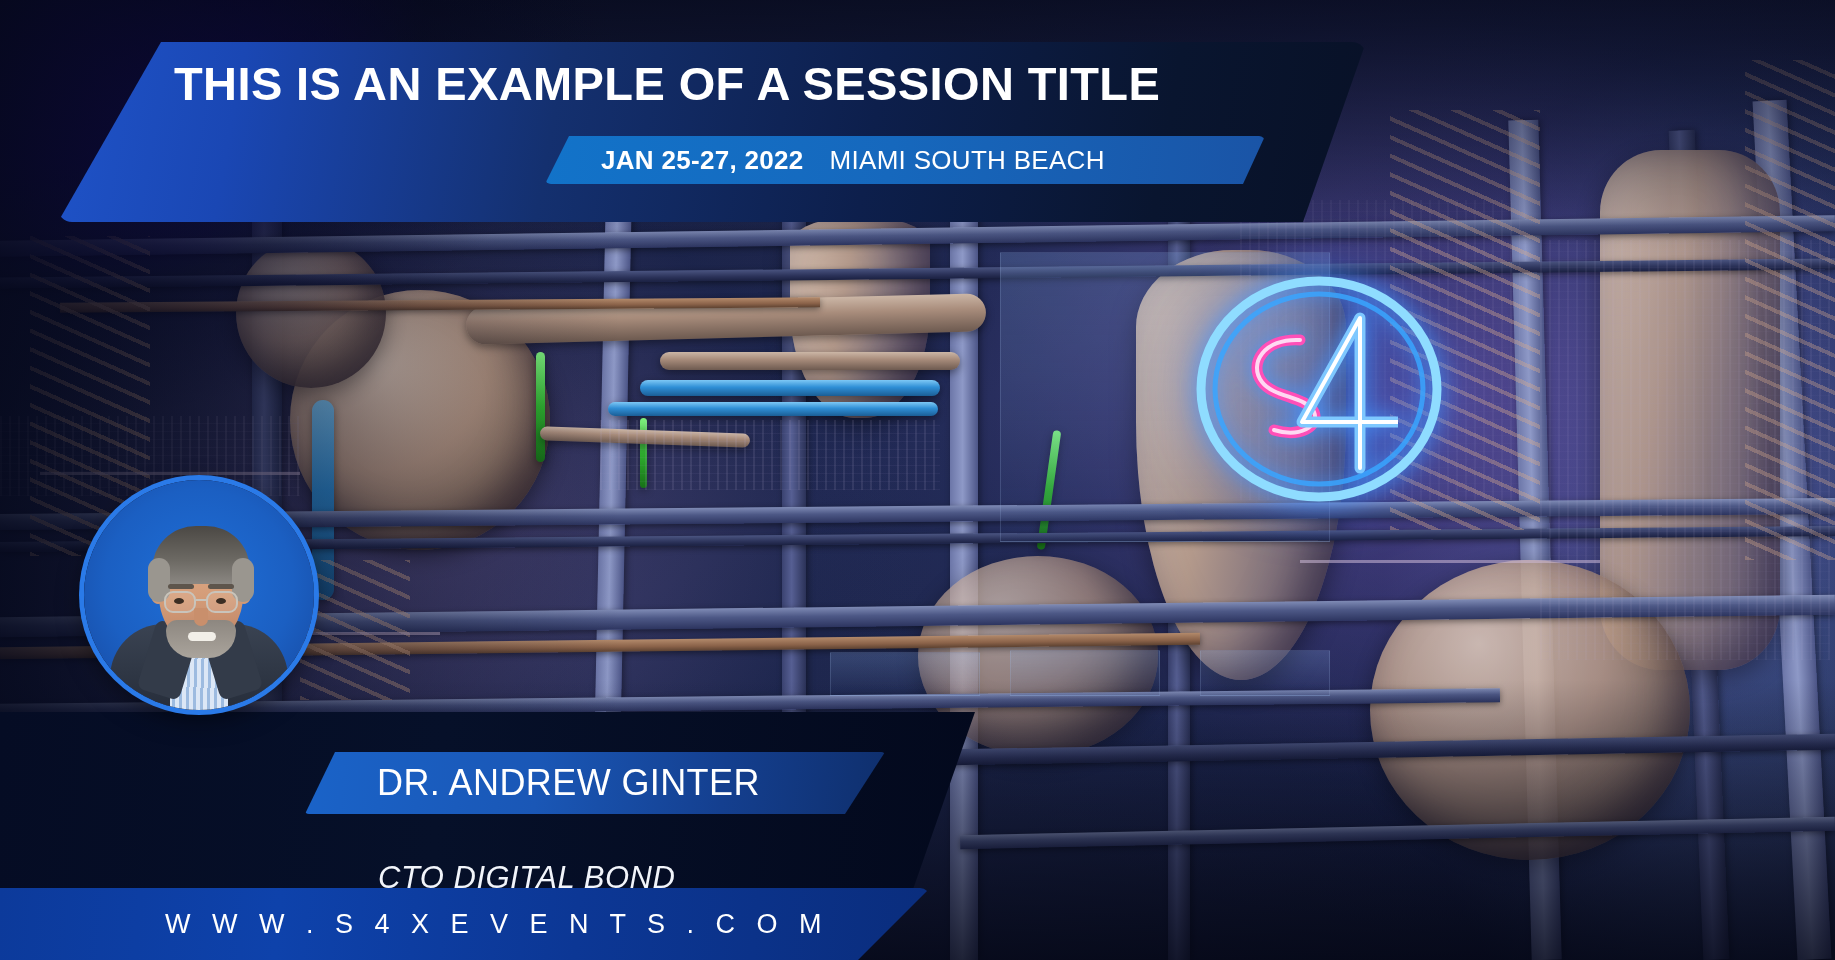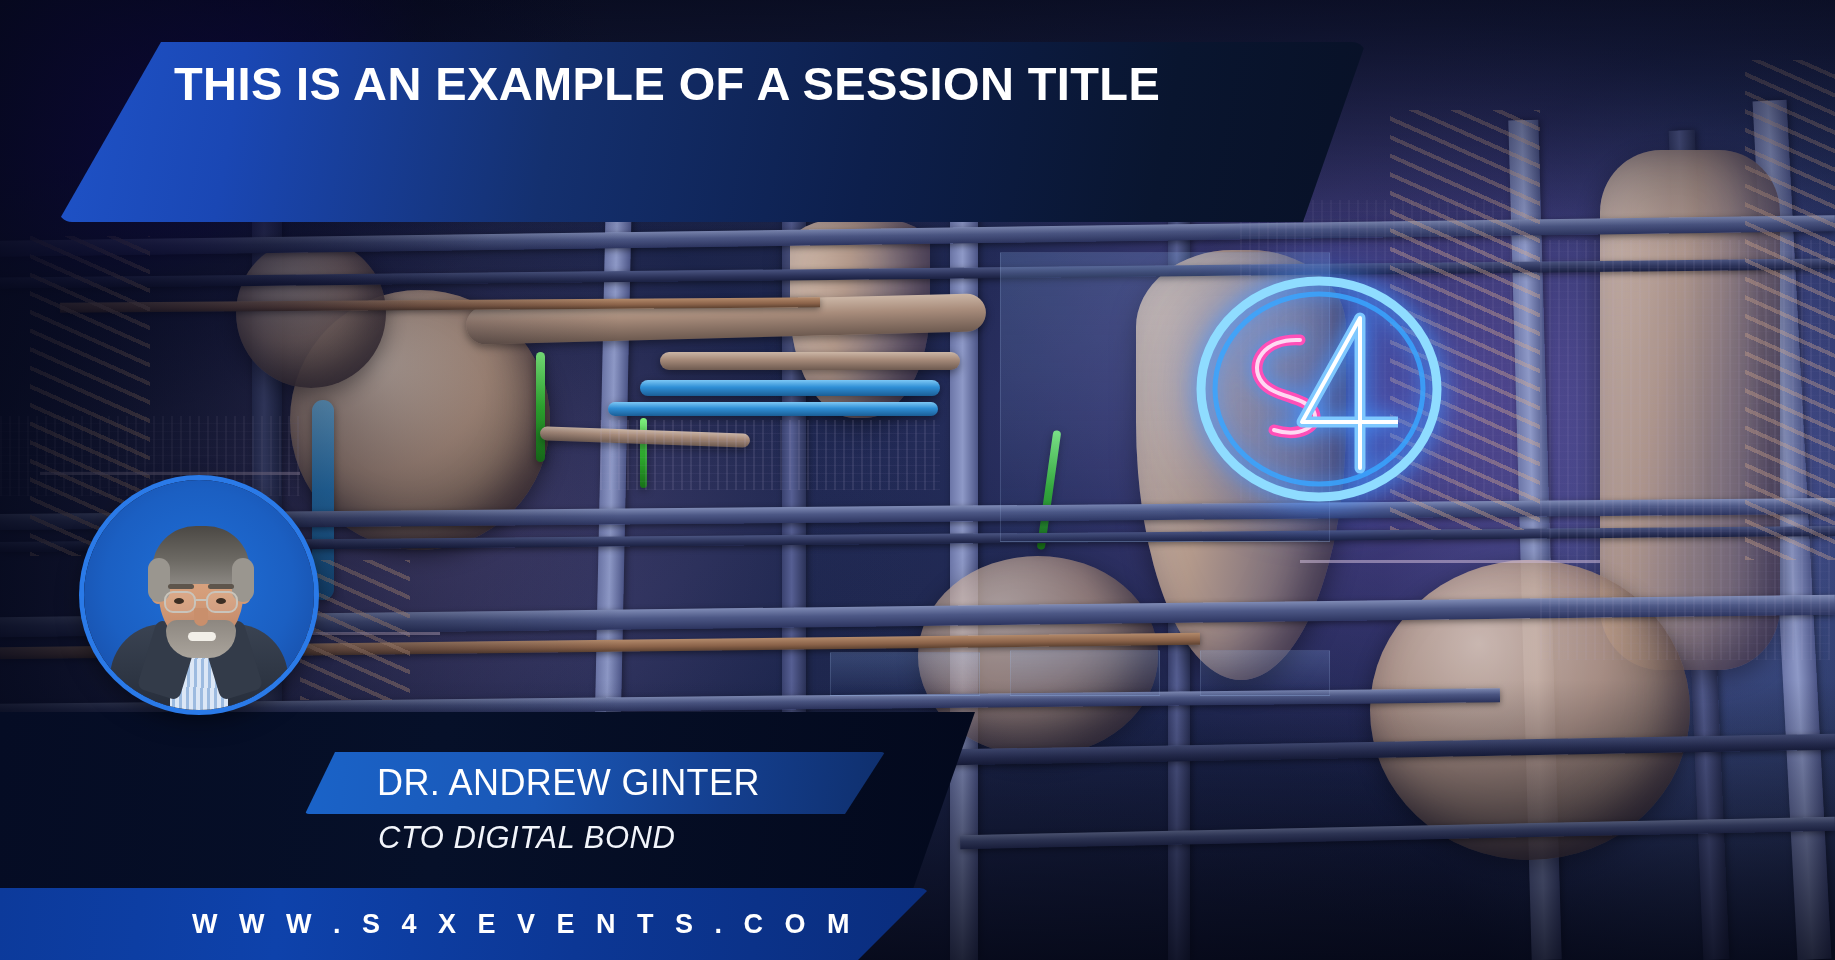--- a/index.html
+++ b/index.html
@@ -102,21 +102,21 @@
   }
   .nameplate{
     position:absolute;left:305px;top:752px;width:580px;height:62px;
     background:linear-gradient(95deg,#1a63c8 0%,#1a57b6 40%,#143f8f 72%,#0f2f6d 100%);
     clip-path:polygon(30px 0,580px 0,540px 100%,0 100%);
     border-radius:4px;
     display:flex;align-items:center;padding-left:72px;
   }
   .nameplate span{color:#fff;font-size:36px;font-weight:400;letter-spacing:.4px;white-space:nowrap;}
   .speaker-role{
-    position:absolute;left:378px;top:820px;
+    position:absolute;left:378px;top:860px;
     color:#f2f5fb;font-size:31px;font-style:italic;font-weight:400;letter-spacing:.5px;white-space:nowrap;
   }
   .avatar-wrap{
     position:absolute;left:84px;top:480px;width:230px;height:230px;border-radius:50%;
     background:radial-gradient(circle at 50% 45%,#1f6fd8 0%,#1b5fc2 55%,#16459a 100%);
     box-shadow:0 0 0 5px #2a7ae8, 0 8px 26px rgba(0,0,0,.55);
     overflow:hidden;
   }
   
   .portrait{position:absolute;inset:0;}
@@ -143,21 +143,21 @@
   .p-mouth{position:absolute;left:104px;top:152px;width:28px;height:9px;border-radius:10px;background:#f2efe8;}
 
   
   .urlbar{
     position:absolute;left:0;top:888px;width:930px;height:72px;
     background:linear-gradient(95deg,#0c3a9b 0%,#0e42ab 30%,#0c3795 62%,#0a2d7d 100%);
     clip-path:polygon(0 0,930px 0,858px 72px,0 72px);
     border-radius:0 10px 0 0;
     display:flex;align-items:center;padding-left:165px;
   }
-  .urlbar span{color:#ffffff;font-size:27px;font-weight:700;letter-spacing:7px;white-space:nowrap;margin-left:27px;}
+  .urlbar span{color:#ffffff;font-size:27px;font-weight:400;letter-spacing:7px;white-space:nowrap;}
 </style>
 </head>
 <body>
 
 <div class="stage">
 
   <div class="bg">
     <div class="bg-base"></div>
 
     <div class="col" style="left:252px;top:200px;width:30px;height:760px;"></div>
@@ -234,20 +234,24 @@
       <path d="M168 46 L110 150 L206 150" fill="none" stroke="#ffffff" stroke-width="4" stroke-linejoin="round"></path>
       <path d="M168 46 L168 196" fill="none" stroke="#ffffff" stroke-width="4" stroke-linecap="round"></path>
     </svg>
   </div>
 
   <div class="header-banner"></div>
   <div class="header-inner">
     <div class="session-title">THIS IS AN EXAMPLE OF A SESSION TITLE</div>
 
 
+    <div class="datepill">
+      <span class="dt">JAN 25-27, 2022</span>
+      <span class="loc">MIAMI SOUTH BEACH</span>
+    </div>
   </div>
 
   <div class="speaker-panel"></div>
 
   <div class="avatar-wrap">
     <div class="portrait">
       <div class="p-jacket"></div>
       <div class="p-shirt"></div>
       <div class="p-collarL"></div>
       <div class="p-collarR"></div>

